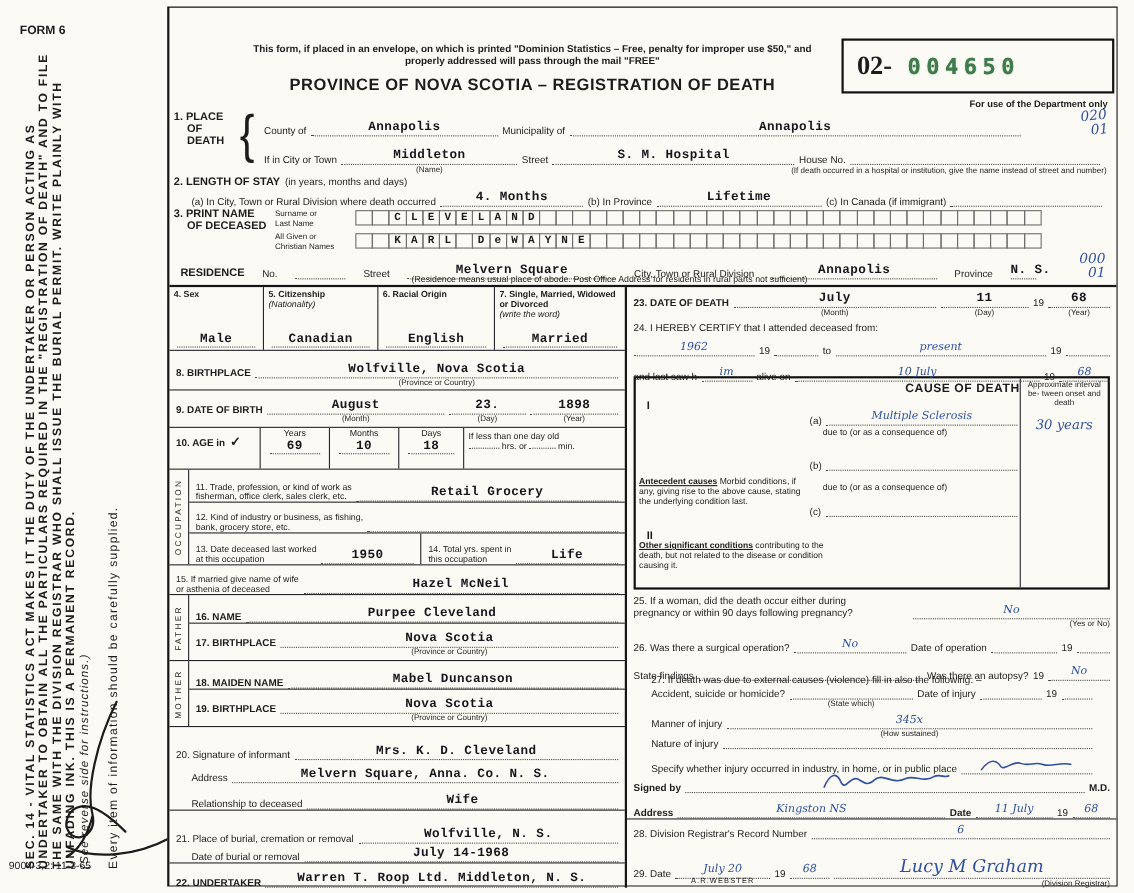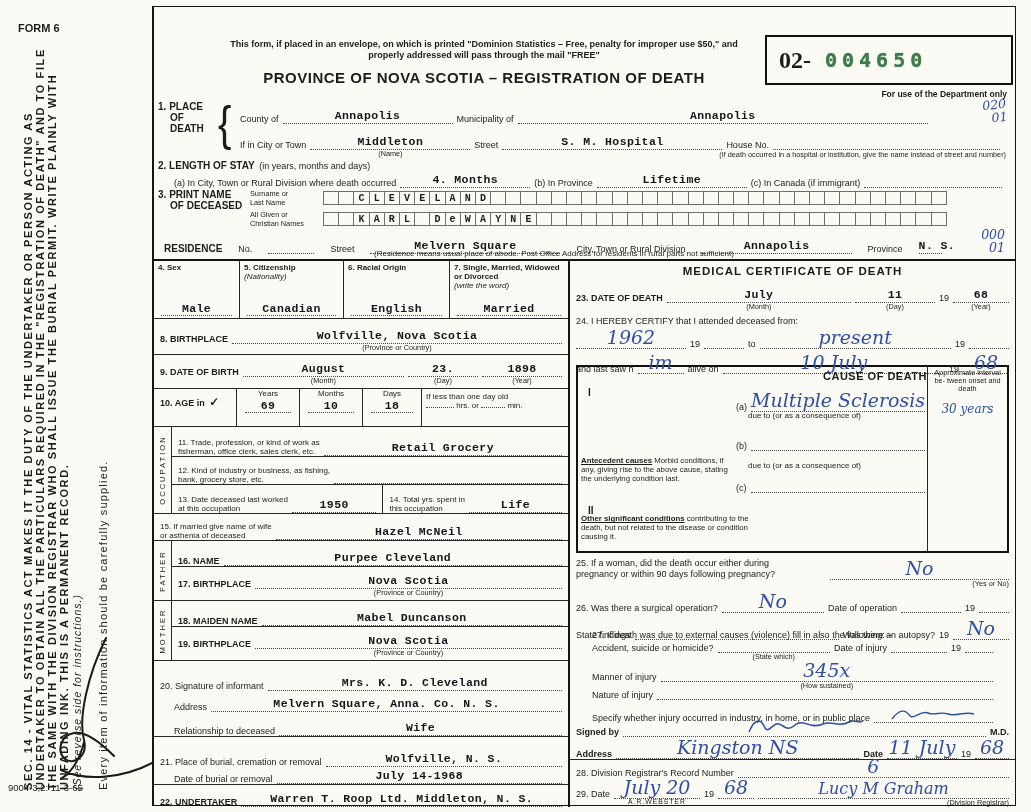--- a/index.html
+++ b/index.html
@@ -6,21 +6,21 @@
   .page{position:relative;width:1031px;height:812px;background:#fbfaf4;font-family:"Liberation Sans",sans-serif;color:#1c1c1c;overflow:hidden;}
   .form-area{position:absolute;left:152px;top:6px;width:864px;height:800px;border-left:2px solid #151515;border-top:1px solid #151515;border-right:1px solid #151515;border-bottom:1px solid #151515;box-sizing:border-box;background:#fbfaf4;}
   .hdr{position:relative;height:252px;}
   .b{font-weight:bold;}
   .lbl{font-size:9px;white-space:nowrap;}
   .s8{font-size:8px;} .s7{font-size:7.3px;}
   .row{display:flex;align-items:flex-end;gap:4px;padding:0 6px;box-sizing:border-box;position:relative;}
   .dots{position:relative;border-bottom:1px dotted #4c4c4c;text-align:center;min-width:18px;}
   .grow{flex:1;}
   .typed{font-family:"Liberation Mono","DejaVu Sans Mono",monospace;font-size:11.5px;font-weight:bold;letter-spacing:.4px;color:#15151b;white-space:nowrap;line-height:1.05;}
-  .hand{font-family:"DejaVu Serif",serif;font-style:italic;font-size:19px;color:#2e4fa3;white-space:nowrap;line-height:1;}
+  .hand{font-family:"DejaVu Serif",serif;font-style:italic;font-size:10px;color:#2e4fa3;white-space:nowrap;line-height:1;}
   .sub{position:absolute;top:100%;left:50%;transform:translateX(-50%);font-size:7.3px;white-space:nowrap;color:#222;}
   .fr{border-bottom:1px solid #26262a;position:relative;box-sizing:border-box;}
   .grid{display:flex;border-top:2px solid #151515;height:546px;}
   .leftcol{width:416px;border-right:2px solid #151515;display:flex;flex-direction:column;box-sizing:border-box;}
   .rightcol{flex:1;display:flex;flex-direction:column;box-sizing:border-box;}
   .cell{border-right:1px solid #26262a;display:flex;flex-direction:column;justify-content:space-between;padding:2px 4px;box-sizing:border-box;}
   .cellval{text-align:center;border-bottom:1px dotted #4c4c4c;margin:0 3px;}
   .vblock{display:flex;border-bottom:1px solid #26262a;}
   .vside{width:17px;border-right:1px solid #26262a;position:relative;flex:none;}
   .vside > span{position:absolute;left:8px;top:50%;transform:translate(-50%,-50%) rotate(-90deg);font-size:7.6px;letter-spacing:2px;white-space:nowrap;}
@@ -378,21 +378,20 @@
         </div>
 
         <div class="row" style="flex:1;">
           <span class="lbl b">22. UNDERTAKER</span>
           <span class="dots grow"><span class="typed">Warren T. Roop Ltd. Middleton, N. S.</span></span>
         </div>
       </div>
 
       <div class="rightcol">
 
-        <div class="b" style="height:20px;text-align:center;font-size:11.5px;letter-spacing:1px;padding-top:4px;">MEDICAL CERTIFICATE OF DEATH</div>
 
         <div class="row" style="height:30px;padding-bottom:11px;">
           <span class="lbl b">23. DATE OF DEATH</span>
           <span class="dots grow"><span class="typed">July</span><span class="sub">(Month)</span></span>
           <span class="dots" style="width:80px;"><span class="typed">11</span><span class="sub">(Day)</span></span>
           <span class="lbl">19</span>
           <span class="dots" style="width:56px;"><span class="typed">68</span><span class="sub">(Year)</span></span>
         </div>
 
         <div style="height:48px;padding:0 6px;">

